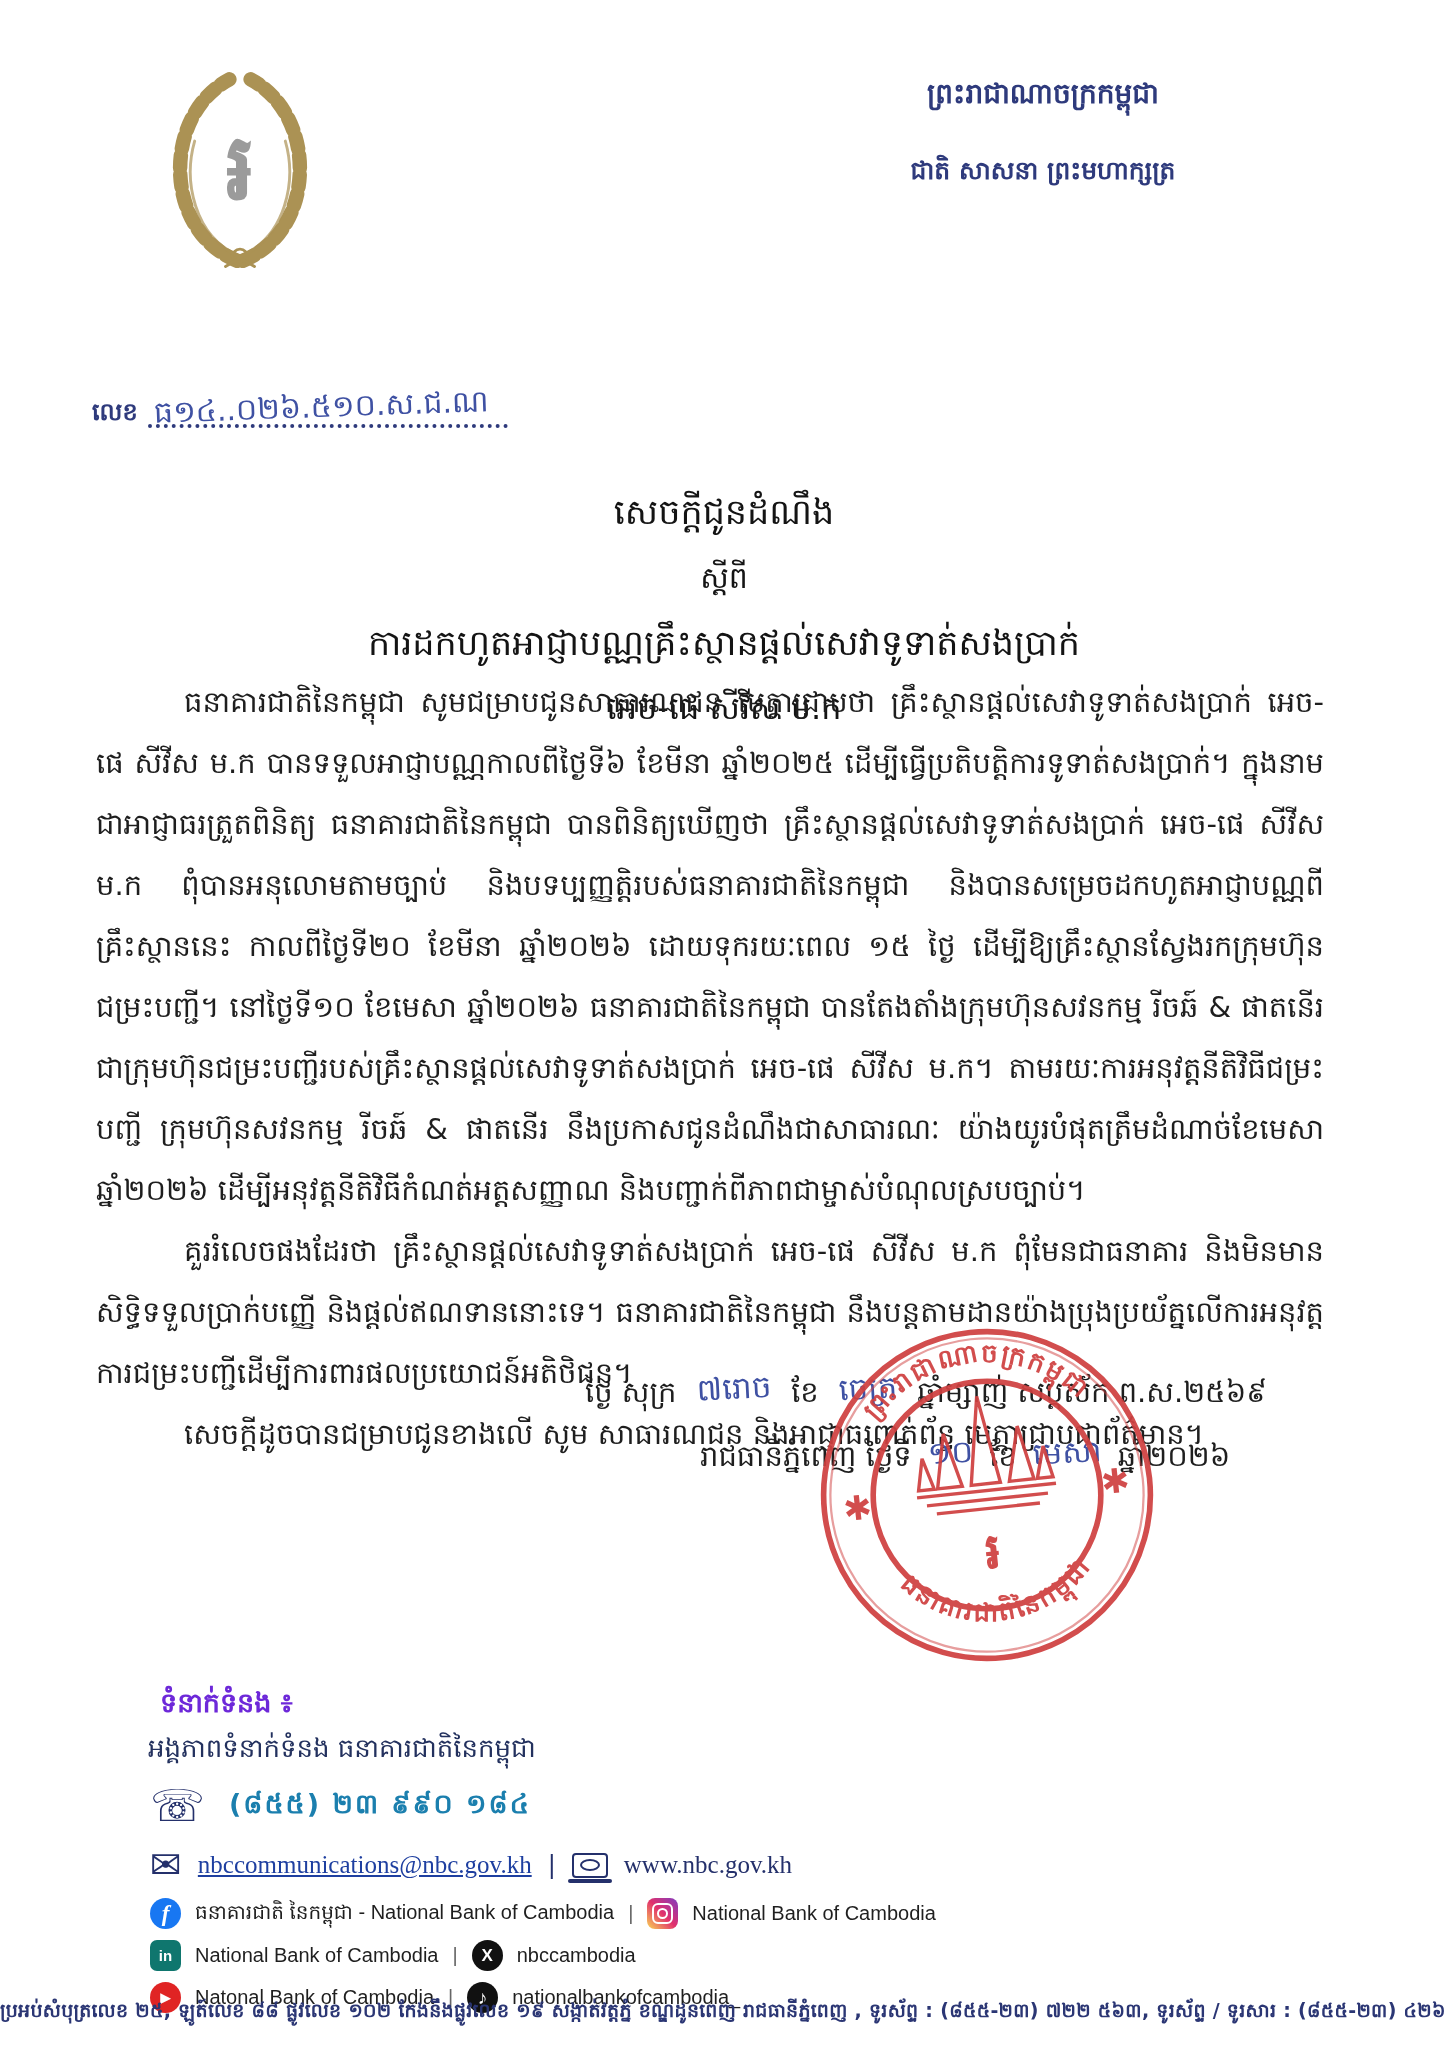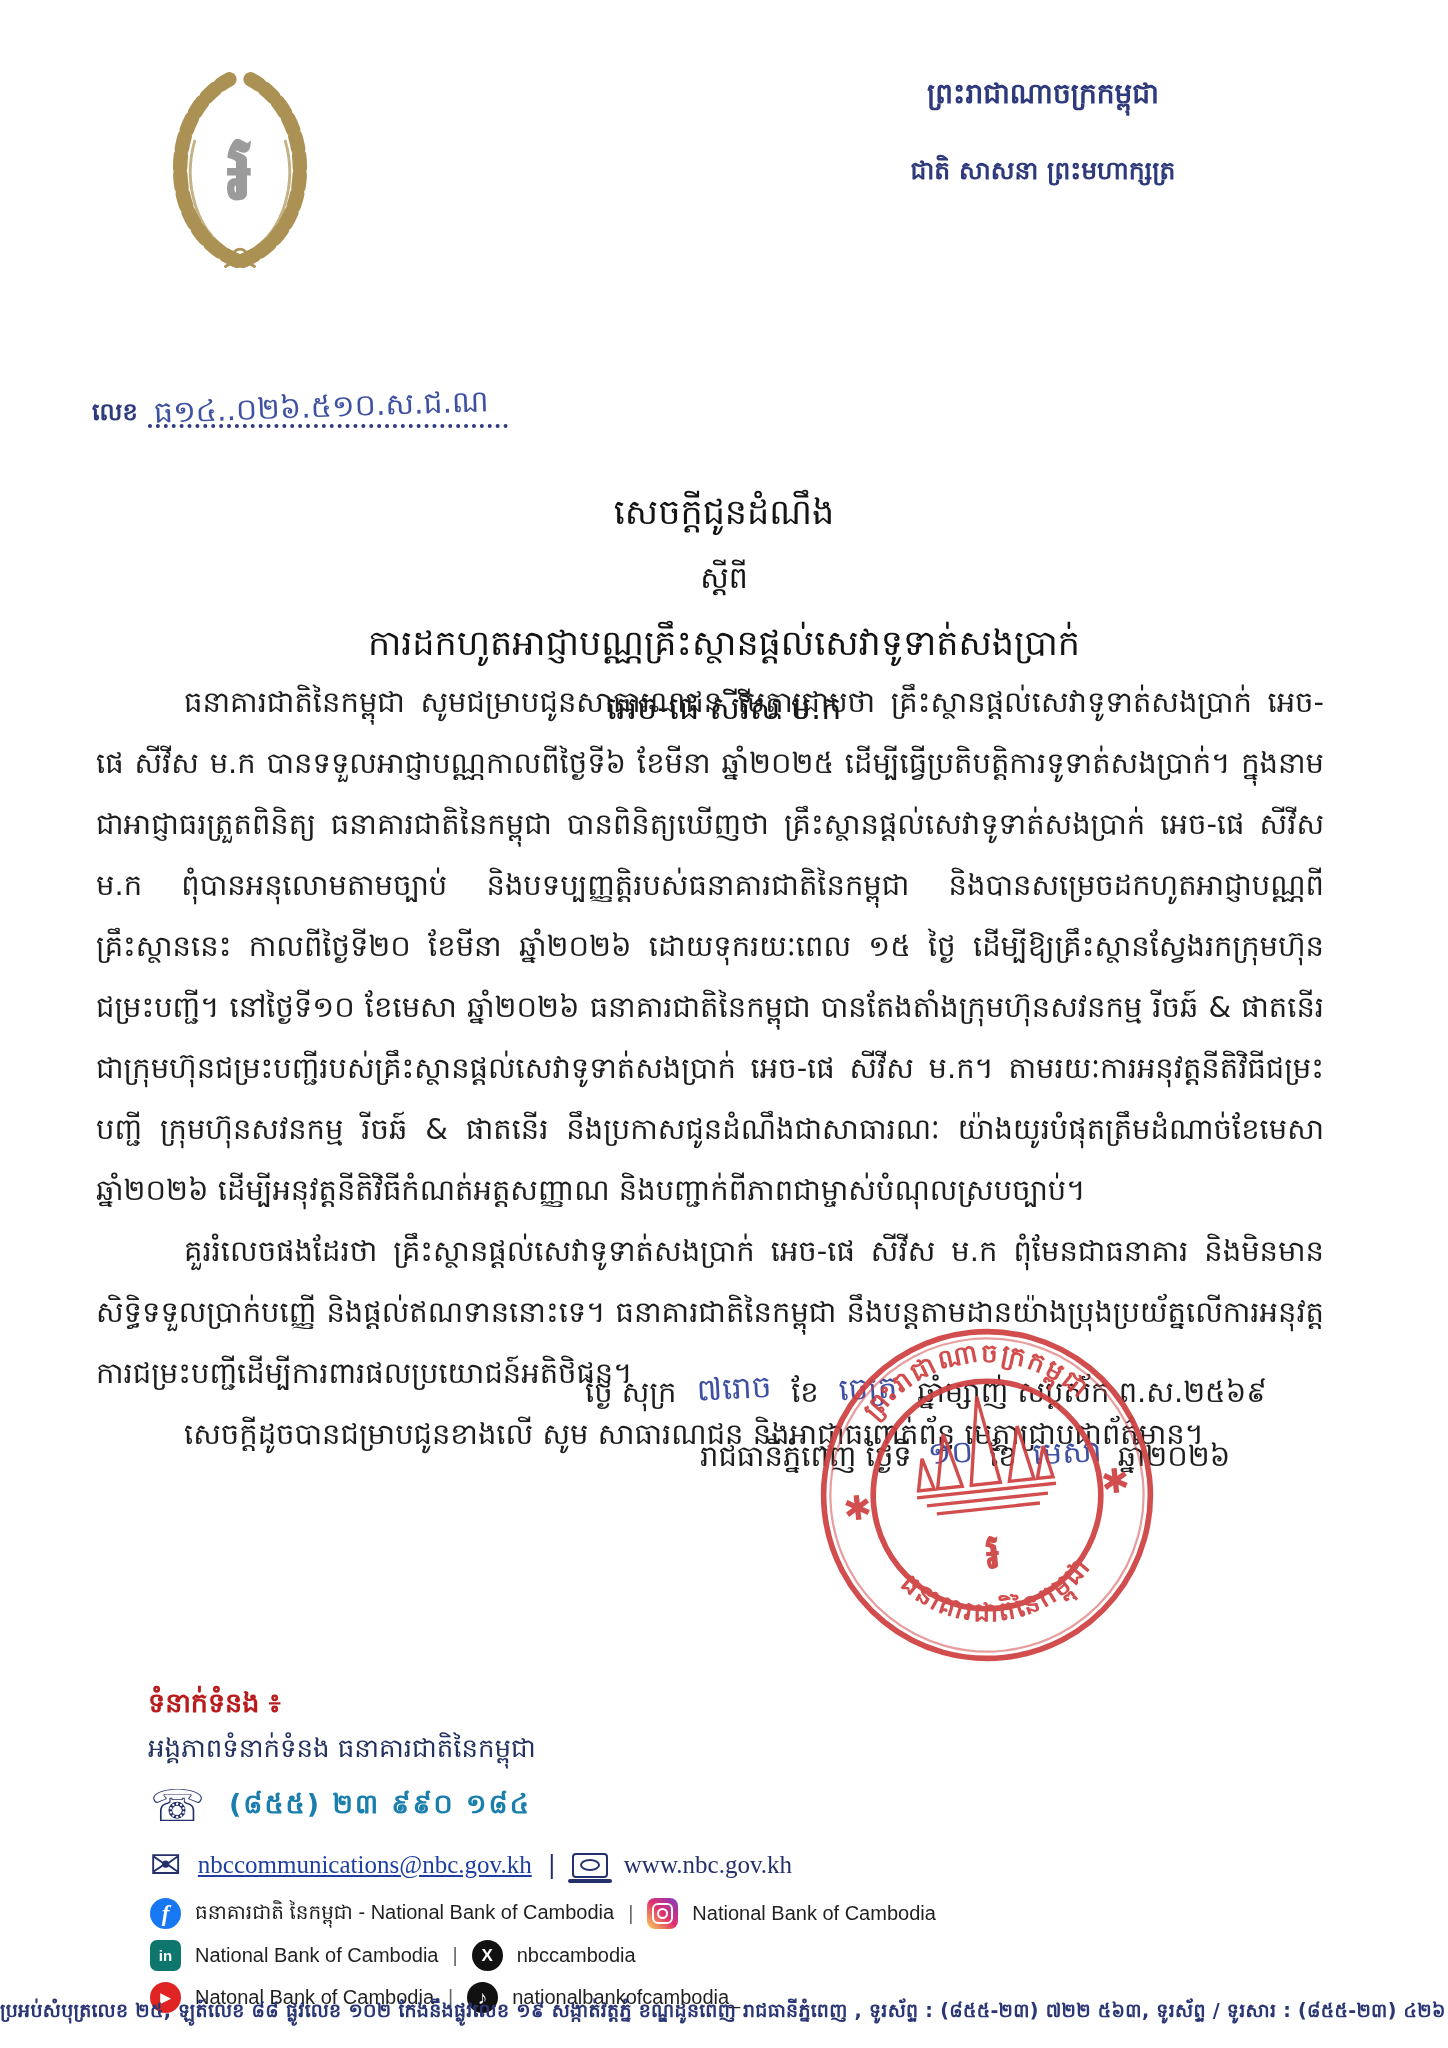--- a/index.html
+++ b/index.html
@@ -36,21 +36,21 @@
   }
   .body-text p{margin:0;text-indent:88px;}
   
   .date-row{position:absolute;display:flex;gap:16px;align-items:baseline;font-size:29px;color:#1e1e1e;white-space:nowrap;}
   .date-row1{left:585px;top:1372px;gap:20px;}
   .date-row2{left:700px;top:1436px;}
   .hand{color:#3f51a3;font-size:31px;display:inline-block;transform:rotate(-3deg) translateY(-3px);}
   
   .stamp{position:absolute;left:818px;top:1326px;width:338px;height:338px;transform:rotate(-6deg);opacity:.93;}
   
-  .contact-title{position:absolute;left:148px;top:1686px;font-size:27px;font-weight:bold;color:#b91c1c;text-align:center;}
+  .contact-title{position:absolute;left:160px;top:1686px;font-size:27px;font-weight:bold;color:#6d28d9;text-align:center;}
   .contact-unit{position:absolute;left:148px;top:1732px;font-size:26px;color:#23315e;}
   .row{position:absolute;display:flex;align-items:center;white-space:nowrap;}
   .phone-row{left:150px;top:1784px;gap:24px;}
   .phone-glyph{font-size:44px;color:#24306b;line-height:1;}
   .phone-num{font-size:27px;font-weight:bold;color:#1b7fae;letter-spacing:2px;}
   .email-row{left:150px;top:1846px;gap:16px;}
   .mail-glyph{font-size:38px;color:#24306b;line-height:1;}
   .email-link{font-family:"Liberation Serif",serif;font-size:25px;color:#1e3fa0;text-decoration:underline;}
   .pipe{color:#24306b;font-size:24px;}
   .laptop{display:inline-block;width:36px;height:25px;border:2px solid #24306b;border-radius:4px;position:relative;background:#fff;box-sizing:border-box;}

